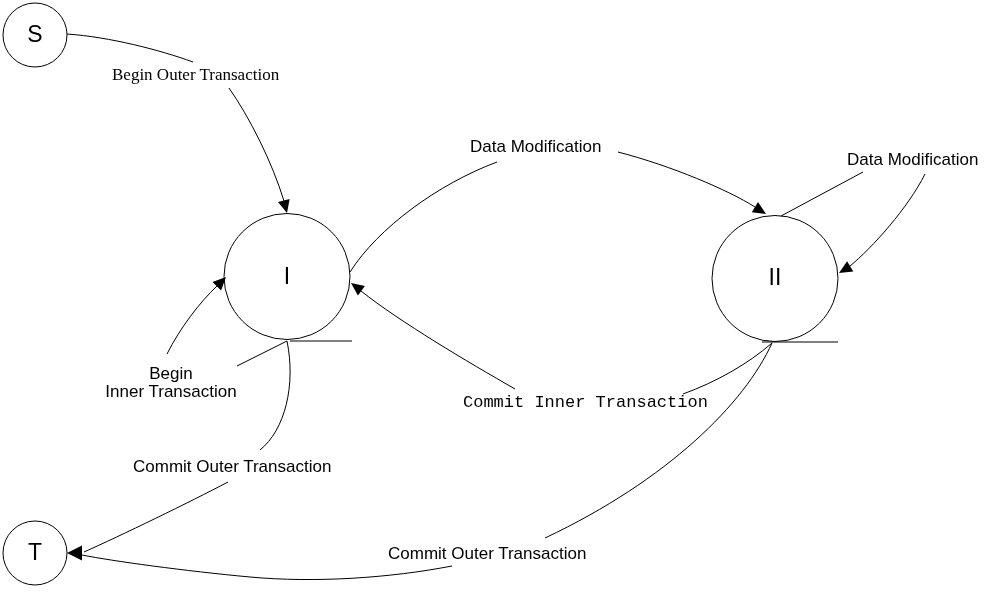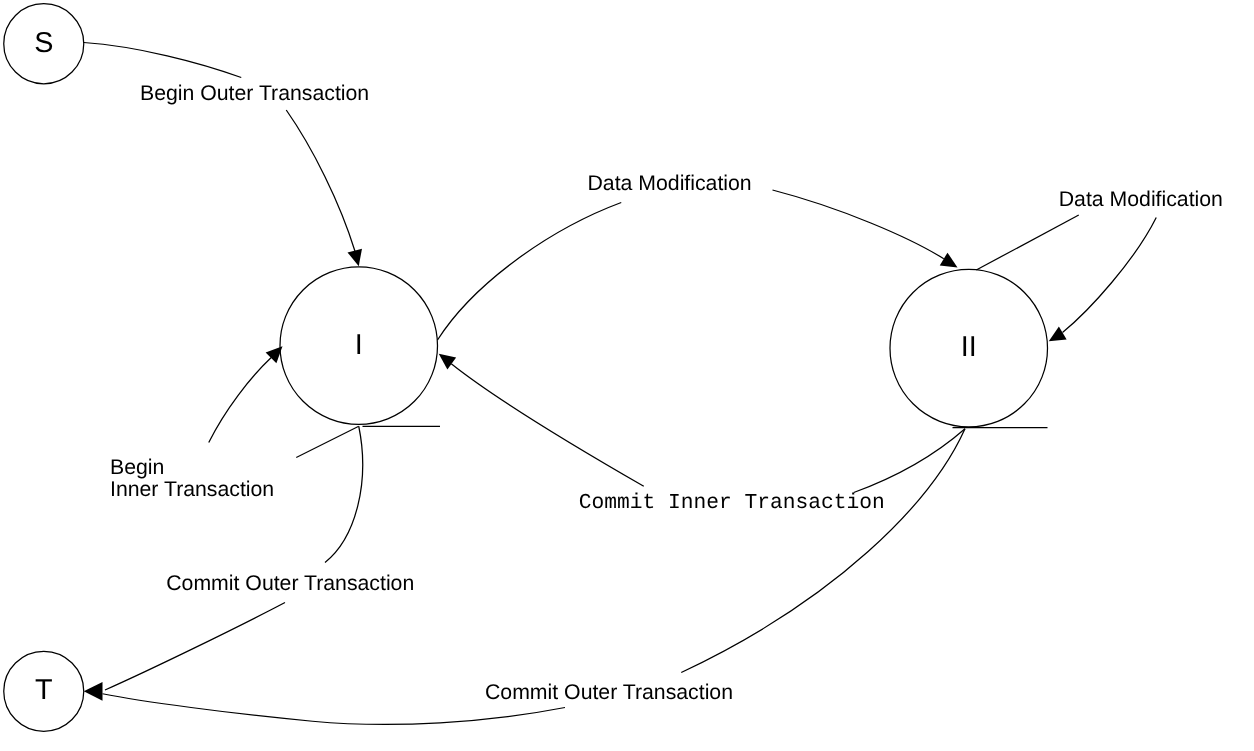--- a/index.html
+++ b/index.html
@@ -12,21 +12,21 @@
     overflow: hidden;
   }
   .canvas svg { position: absolute; left: 0; top: 0; }
   .elabel {
     position: absolute;
     font-size: 17px;
     line-height: 18px;
     color: #000000;
     white-space: pre-line;
   }
-  .elabel.center { }
+  .elabel.center { text-align: center; }
   .nlabel {
     position: absolute;
     font-size: 23px;
     line-height: 23px;
     color: #000000;
     transform: translate(-50%, -50%);
   }
 </style>
 </head>
 <body>
@@ -70,21 +70,21 @@
     <path d="M 452 566 C 390 578 315 583 250 577 C 185 571 112 561 82 555"></path>
 
     <polygon points="67,553 82,545.5 82,560.5" fill="#000000" stroke="none"></polygon>
   </svg>
 
   <div class="nlabel" style="left:35px;  top:34px;">S</div>
   <div class="nlabel" style="left:287px; top:276px;">I</div>
   <div class="nlabel" style="left:775px; top:277px;text-align:right;">II</div>
   <div class="nlabel" style="left:35px;  top:552px;">T</div>
 
-  <div class="elabel" style="left:112px; top:66px;">Begin Outer Transaction</div>
+  <div class="elabel" style="left:112px; top:66px;font-family:Liberation Serif, serif;">Begin Outer Transaction</div>
   <div class="elabel" style="left:470px; top:138px;">Data Modification</div>
   <div class="elabel" style="left:847px; top:151px;">Data Modification</div>
   <div class="elabel center" style="left:88px; top:365px; width:166px;">Begin
 Inner Transaction</div>
   <div class="elabel" style="left:463px; top:394px;font-family:Liberation Mono, monospace;">Commit Inner Transaction</div>
   <div class="elabel" style="left:133px; top:458px;">Commit Outer Transaction</div>
   <div class="elabel" style="left:388px; top:545px;">Commit Outer Transaction</div>
 
 </div>
 

